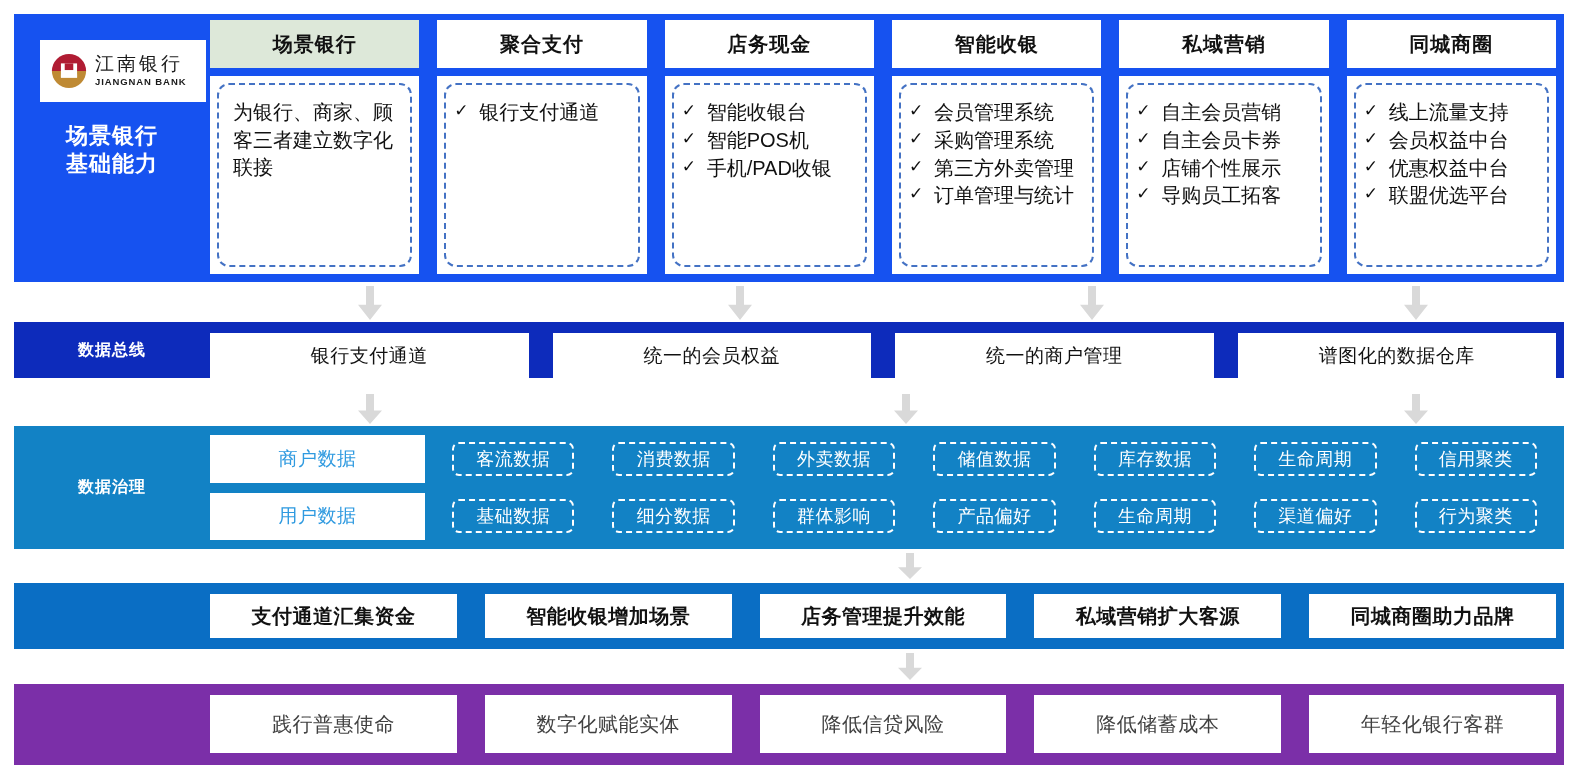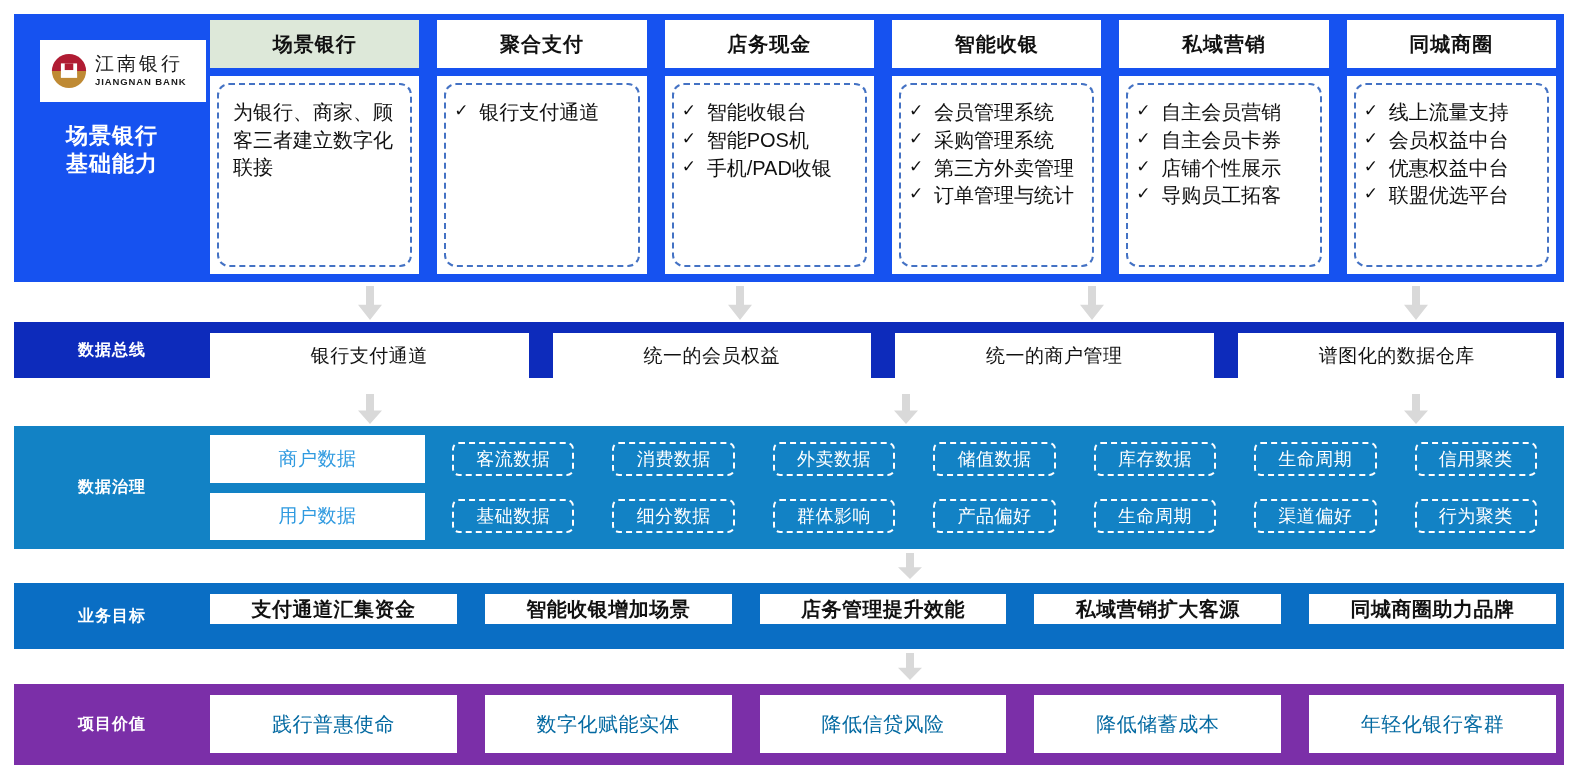--- a/index.html
+++ b/index.html
@@ -85,39 +85,39 @@
   .gov-chip {
     flex: 1 1 0; margin: 0 19px; height: 34px;
     border: 2px dashed #ffffff; border-radius: 7px;
     display: flex; align-items: center; justify-content: center;
     font-size: 18px; color: #ffffff; letter-spacing: .5px;
   }
 
   
   #band-goal { top: 583px; height: 66px; background: #0a6ec4; }
   .goal-row {
-    position: absolute; left: 196px; top: 11px; right: 8px; height: 30px;
+    position: absolute; left: 196px; top: 11px; right: 8px; height: 44px;
     display: flex; gap: 28px;
   }
   .goal-chip {
     flex: 1 1 0; background: #ffffff; display: flex;
     align-items: center; justify-content: center;
     font-size: 20px; font-weight: 700; color: #111111; letter-spacing: .5px;
   }
 
   
   #band-value { top: 684px; height: 81px; background: #7b2fa8; }
   .value-row {
     position: absolute; left: 196px; top: 11px; right: 8px; height: 58px;
     display: flex; gap: 28px;
   }
   .value-chip {
     flex: 1 1 0; background: #ffffff; display: flex;
     align-items: center; justify-content: center;
-    font-size: 20px; color: #0369a1; letter-spacing: .5px;
+    font-size: 20px; color: #404040; letter-spacing: .5px;
   }
 
   
   .logo-box {
     position: absolute; left: 26px; top: 26px; width: 166px; height: 62px;
     background: #ffffff; display: flex; align-items: center; gap: 7px;
     padding-left: 10px;
   }
   .logo-mark { flex: 0 0 auto; width: 38px; height: 38px; position: relative; }
   .logo-text { display: flex; flex-direction: column; justify-content: center; }
@@ -359,40 +359,38 @@
 
   <div id="arrows-gov-goal">
       <div class="arrow" style="left: 895px; top: 553px;">
         <svg width="30" height="26" viewBox="0 0 30 26">
           <polygon points="11,0 19,0 19,14.3 27,14.3 15,26 3,14.3 11,14.3" fill="#d9d9d9"></polygon>
         </svg>
       </div>
     </div>
 
   <div class="band" id="band-goal">
-    <div class="band-label">业务目标</div>
     <div class="goal-row" id="goal-row">
         <div class="goal-chip">支付通道汇集资金</div>
         <div class="goal-chip">智能收银增加场景</div>
         <div class="goal-chip">店务管理提升效能</div>
         <div class="goal-chip">私域营销扩大客源</div>
         <div class="goal-chip">同城商圈助力品牌</div>
       </div>
   </div>
 
   <div id="arrows-goal-value">
       <div class="arrow" style="left: 895px; top: 653px;">
         <svg width="30" height="27" viewBox="0 0 30 27">
           <polygon points="11,0 19,0 19,14.850000000000001 27,14.850000000000001 15,27 3,14.850000000000001 11,14.850000000000001" fill="#d9d9d9"></polygon>
         </svg>
       </div>
     </div>
 
   <div class="band" id="band-value">
-    <div class="band-label">项目价值</div>
     <div class="value-row" id="value-row">
         <div class="value-chip">践行普惠使命</div>
         <div class="value-chip">数字化赋能实体</div>
         <div class="value-chip">降低信贷风险</div>
         <div class="value-chip">降低储蓄成本</div>
         <div class="value-chip">年轻化银行客群</div>
       </div>
   </div>
 
 </div>

